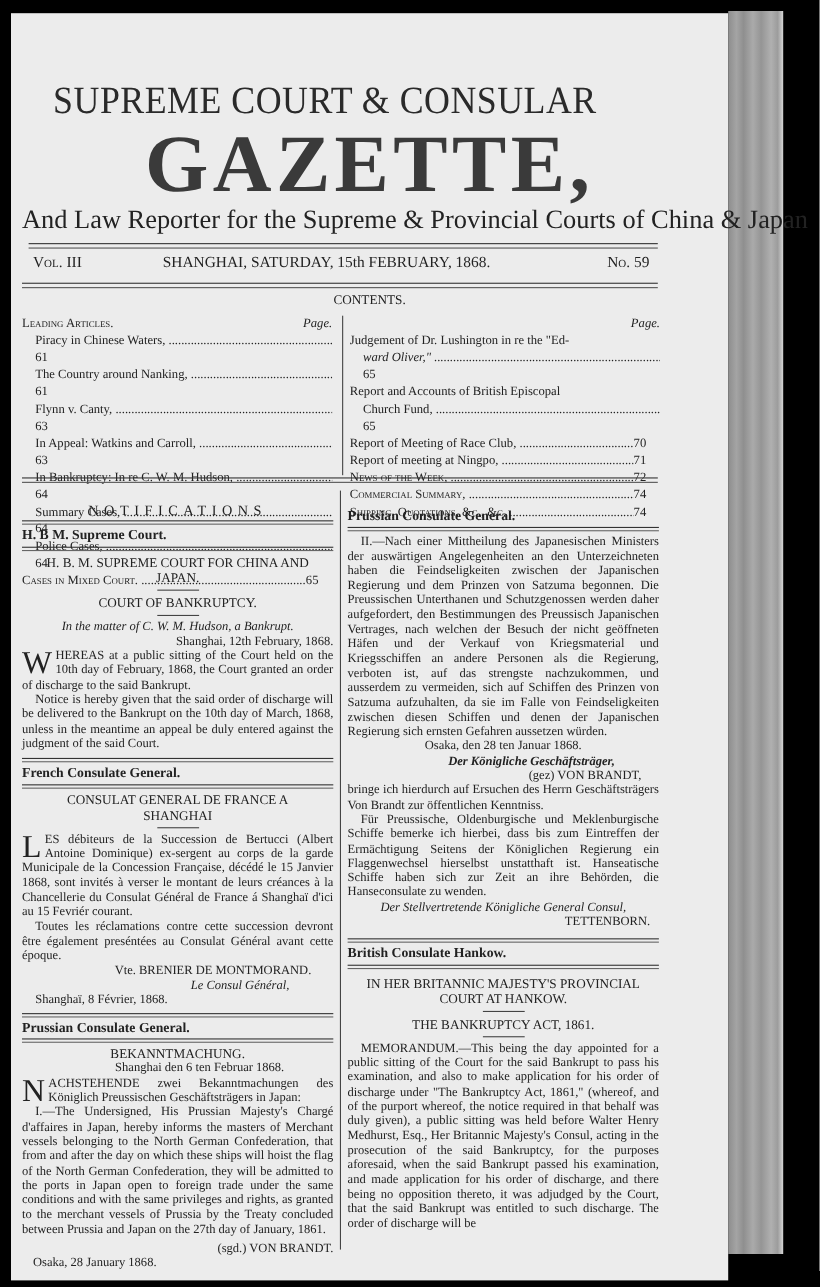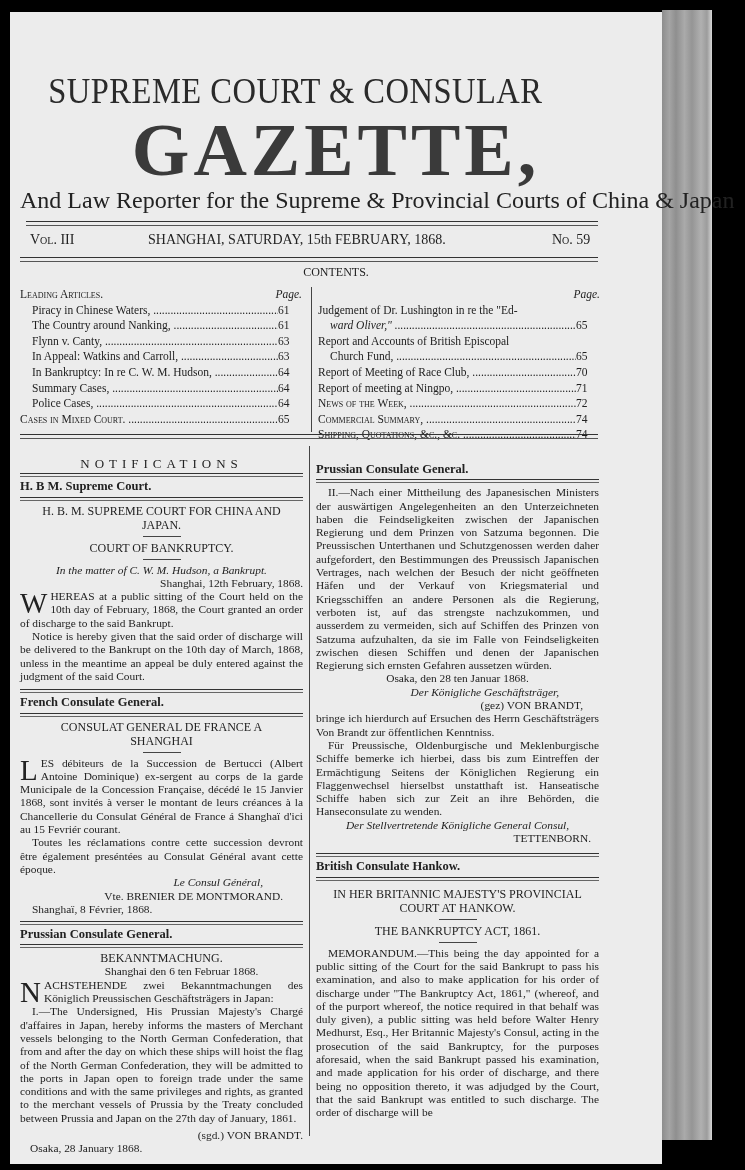--- a/index.html
+++ b/index.html
@@ -31,21 +31,21 @@
   .dbl { position:absolute; height:3px; border-top:1.5px solid #333; border-bottom:1px solid #555; }
   .dateline { position:absolute; top:232px; font-size:14px; white-space:nowrap; }
   .sc { font-variant:small-caps; }
   .contents-title { position:absolute; left:10px; top:265px; width:652px; text-align:center; font-size:12px; }
   .toc { position:absolute; font-size:11.5px; line-height:15.6px; }
   .toc .row { display:flex; justify-content:space-between; white-space:nowrap; }
   .toc .row .t { overflow:hidden; flex:1; }
   .toc .row .t::after { content:" ......................................................................................................"; }
   .toc .row .p { width:24px; text-align:left; }
   .toc .hd { white-space:nowrap; }
-  .toc .ind { padding-left:12px; }
+  .toc .ind { padding-left:12px;flex-direction:column; }
   .vrule { position:absolute; width:1px; background:#444; }
   .col { position:absolute; font-size:11.4px; line-height:13.3px; text-align:justify;margin-top:17px; }
   .col p { margin:0; text-indent:12px; }
   .col .noind { text-indent:0; }
   .center { text-align:center; }
   .right { text-align:right; }
   .hdr { font-weight:bold; font-size:12.5px; text-align:left; margin:3px 0; }
   .rule { border-top:1.5px solid #333; border-bottom:1px solid #666; height:2px; margin:3px 0; }
   .short { width:38px; border-top:1px solid #444; margin:4px auto; }
   .caps { text-align:center; font-size:12px; line-height:14px; }
@@ -165,40 +165,40 @@
   <div class="right">Shanghai, 12th February, 1868.</div>
   <p class="noind"><span class="dropcap">W</span><span>HEREAS at a public sitting of the Court held on the 10th day of February, 1868, the Court granted an order of discharge to the said Bankrupt.</span></p>
   <p>Notice is hereby given that the said order of discharge will be delivered to the Bankrupt on the 10th day of March, 1868, unless in the meantime an appeal be duly entered against the judgment of the said Court.</p>
   <div class="rule" style="margin-top:6px;"></div>
   <div class="hdr">French Consulate General.</div>
   <div class="rule"></div>
   <div class="caps" style="padding:0 10px;">CONSULAT GENERAL DE FRANCE A SHANGHAI</div>
   <div class="short"></div>
   <p class="noind"><span class="dropcap">L</span><span>ES débiteurs de la Succession de Bertucci (Albert Antoine Dominique) ex-sergent au corps de la garde Municipale de la Concession Française, décédé le 15 Janvier 1868, sont invités à verser le montant de leurs créances à la Chancellerie du Consulat Général de France á Shanghaï d'ici au 15 Fevriér courant.</span></p>
   <p>Toutes les réclamations contre cette succession devront être également preséntées au Consulat Général avant cette époque.</p>
+  <div class="right" style="padding-right:20px;">Vte. BRENIER DE MONTMORAND.</div>
   <div class="right" style="padding-right:40px;"><i>Le Consul Général,</i></div>
-  <div class="right" style="padding-right:20px;">Vte. BRENIER DE MONTMORAND.</div>
   <div style="padding-left:12px;">Shanghaï, 8 Février, 1868.</div>
   <div class="rule" style="margin-top:5px;"></div>
   <div class="hdr">Prussian Consulate General.</div>
   <div class="rule"></div>
   <div class="caps">BEKANNTMACHUNG.</div>
   <div class="center" style="padding-left:40px;">Shanghai den 6 ten Februar 1868.</div>
   <p class="noind"><span class="dropcap">N</span><span>ACHSTEHENDE zwei Bekanntmachungen des Königlich Preussischen Geschäftsträgers in Japan:</span></p>
   <p>I.—The Undersigned, His Prussian Majesty's Chargé d'affaires in Japan, hereby informs the masters of Merchant vessels belonging to the North German Confederation, that from and after the day on which these ships will hoist the flag of the North German Confederation, they will be admitted to the ports in Japan open to foreign trade under the same conditions and with the same privileges and rights, as granted to the merchant vessels of Prussia by the Treaty concluded between Prussia and Japan on the 27th day of January, 1861.</p>
   <div class="right" style="margin-top:4px;">(sgd.) VON BRANDT.</div>
   <div style="padding-left:10px;">Osaka, 28 January 1868.</div>
 </div>
 
 <div class="col" style="left:316px;top:443px;width:283px;">
   <div class="hdr">Prussian Consulate General.</div>
   <div class="rule"></div>
   <p>II.—Nach einer Mittheilung des Japanesischen Ministers der auswärtigen Angelegenheiten an den Unterzeichneten haben die Feindseligkeiten zwischen der Japanischen Regierung und dem Prinzen von Satzuma begonnen. Die Preussischen Unterthanen und Schutzgenossen werden daher aufgefordert, den Bestimmungen des Preussisch Japanischen Vertrages, nach welchen der Besuch der nicht geöffneten Häfen und der Verkauf von Kriegsmaterial und Kriegsschiffen an andere Personen als die Regierung, verboten ist, auf das strengste nachzukommen, und ausserdem zu vermeiden, sich auf Schiffen des Prinzen von Satzuma aufzuhalten, da sie im Falle von Feindseligkeiten zwischen diesen Schiffen und denen der Japanischen Regierung sich ernsten Gefahren aussetzen würden.</p>
   <div class="center">Osaka, den 28 ten Januar 1868.</div>
-  <div class="right" style="padding-right:40px;"><i>Der Königliche Geschäftsträger,</i></div>
+  <div class="right" style="padding-right:40px;font-weight:bold;"><i>Der Königliche Geschäftsträger,</i></div>
   <div class="right" style="padding-right:16px;">(gez) VON BRANDT,</div>
   <p class="noind">bringe ich hierdurch auf Ersuchen des Herrn Geschäftsträgers Von Brandt zur öffentlichen Kenntniss.</p>
   <p>Für Preussische, Oldenburgische und Meklenburgische Schiffe bemerke ich hierbei, dass bis zum Eintreffen der Ermächtigung Seitens der Königlichen Regierung ein Flaggenwechsel hierselbst unstatthaft ist. Hanseatische Schiffe haben sich zur Zeit an ihre Behörden, die Hanseconsulate zu wenden.</p>
   <div class="center"><i>Der Stellvertretende Königliche General Consul,</i></div>
   <div class="right" style="padding-right:8px;">TETTENBORN.</div>
   <div class="rule" style="margin-top:8px;"></div>
   <div class="hdr">British Consulate Hankow.</div>
   <div class="rule"></div>
   <div class="caps" style="margin-top:6px;">IN HER BRITANNIC MAJESTY'S PROVINCIAL COURT AT HANKOW.</div>
   <div class="short"></div>

